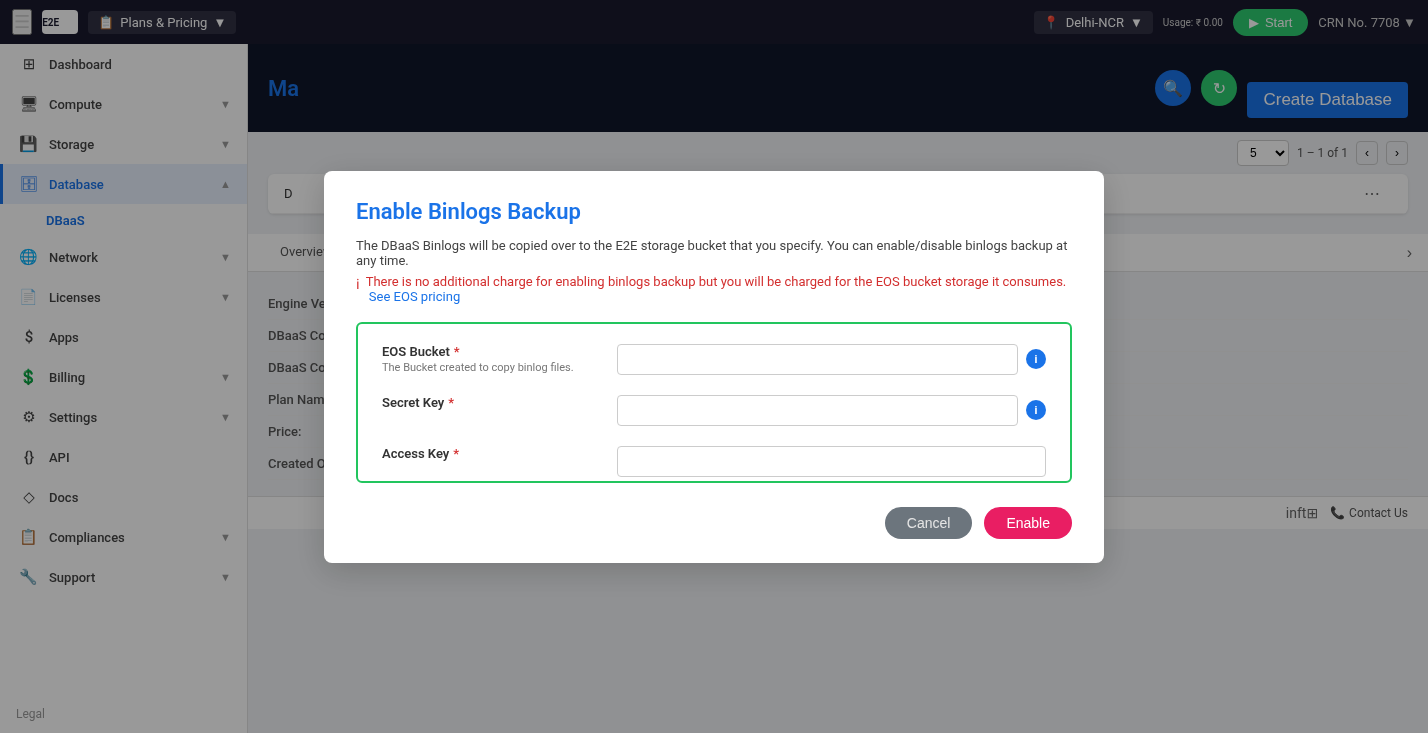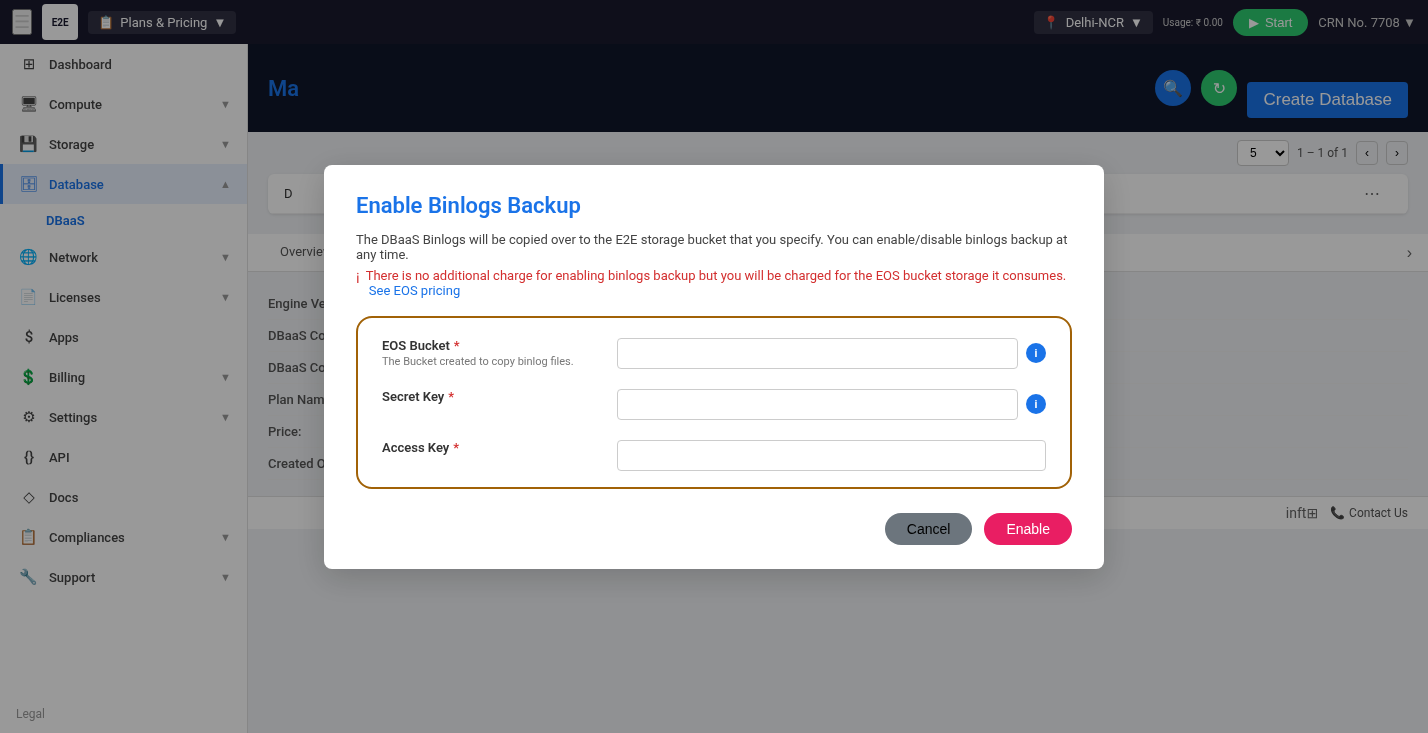--- a/index.html
+++ b/index.html
@@ -6,22 +6,22 @@
     body { font-family: -apple-system, BlinkMacSystemFont, 'Segoe UI', Roboto, sans-serif; font-size: 13px; background: #f0f2f5; color: #333; }
 
     
     .topnav {
       display: flex; align-items: center; height: 44px;
       background: #1a1a2e; color: #fff; padding: 0 12px; gap: 10px;
       position: relative; z-index: 10;
     }
     .topnav-hamburger { font-size: 18px; cursor: pointer; color: #ccc; }
     .topnav-logo {
-      width: 36px; height: 36px; background: #fff; border-radius: 4px;
-      display: flex; align-items: center; justify-content: center;
+      width: 36px; height: 24px; background: #fff; border-radius: 4px;
+      display: flex; align-items: center; 
       font-size: 10px; font-weight: bold; color: #1a1a2e;
     }
     .topnav-title {
       display: flex; align-items: center; gap: 6px;
       background: rgba(255,255,255,0.1); border-radius: 4px;
       padding: 4px 10px; cursor: pointer; font-size: 13px;
     }
     .topnav-spacer { flex: 1; }
     .topnav-region {
       display: flex; align-items: center; gap: 6px;
@@ -165,21 +165,21 @@
       margin-bottom: 14px;
     }
     .modal-desc { font-size: 13px; color: #444; margin-bottom: 6px; }
     .modal-warning {
       font-size: 13px; color: #d32f2f; margin-bottom: 18px;
       display: flex; align-items: flex-start; gap: 6px;
     }
     .modal-warning .info-icon { color: #d32f2f; font-size: 14px; }
     .modal-warning a { color: #1a73e8; text-decoration: none; }
     .modal-form {
-      border: 2px solid #a16207; border-radius: 16px; padding: 20px 24px 16px;
+      border: 2px solid #22c55e; border-radius: 6px; padding: 20px 24px 4px;
       margin-bottom: 24px;
     }
     .form-row {
       display: flex; align-items: flex-start; gap: 20px;
       margin-bottom: 20px;
     }
     .form-row:last-child { margin-bottom: 0; }
     .form-label-group { flex: 1; }
     .form-label {
       font-size: 13px; font-weight: 600; color: #333; margin-bottom: 2px;
@@ -197,21 +197,21 @@
     .info-circle {
       width: 20px; height: 20px; border-radius: 50%;
       background: #1a73e8; color: #fff;
       display: flex; align-items: center; justify-content: center;
       font-size: 11px; font-weight: bold; cursor: pointer; flex-shrink: 0;
     }
     .modal-actions {
       display: flex; justify-content: flex-end; gap: 12px; align-items: center;
     }
     .cancel-btn {
-      background: #6c757d; color: #000000; border: none; border-radius: 20px;
+      background: #6c757d; color: #e5e5e5; border: none; border-radius: 20px;
       padding: 8px 22px; cursor: pointer; font-size: 14px;
     }
     .enable-btn {
       background: #e91e63; color: #fff; border: none; border-radius: 20px;
       padding: 8px 22px; cursor: pointer; font-size: 14px;
     }
   </style>
 </head>
 <body>
 

